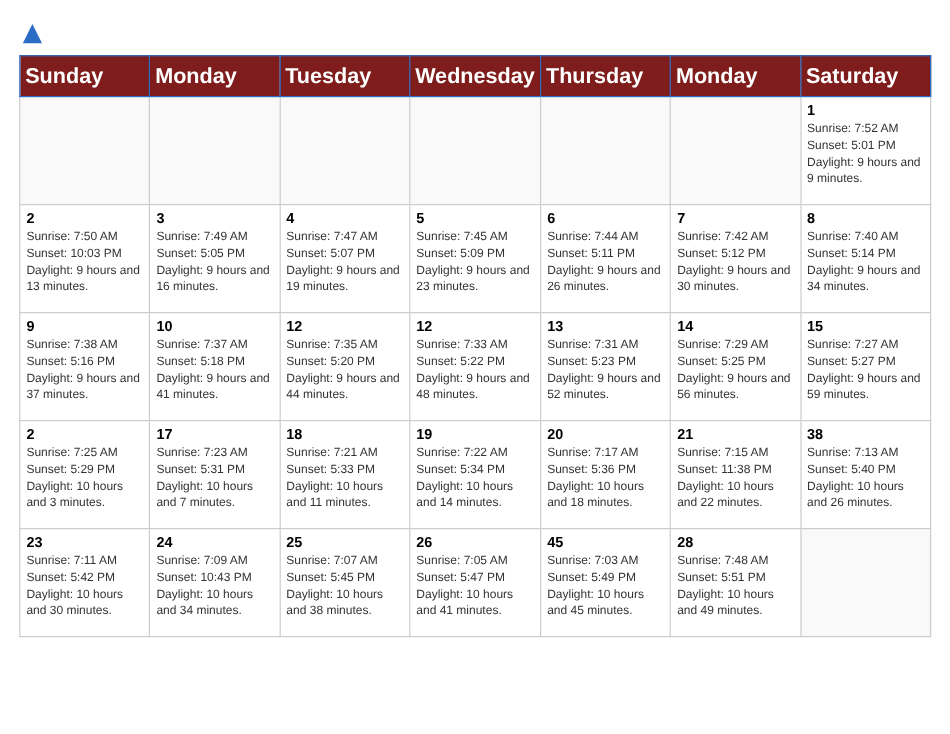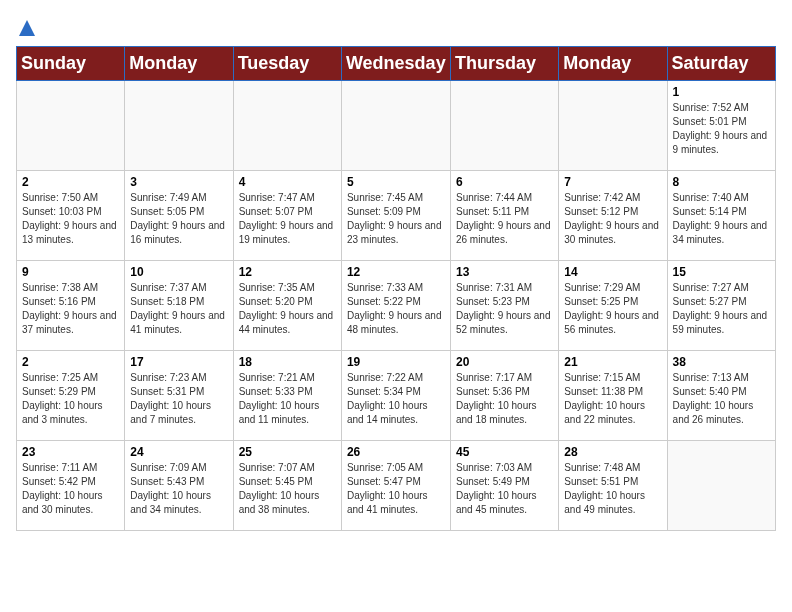--- a/index.html
+++ b/index.html
@@ -250,21 +250,21 @@
       <tr>
         <td>
           <span class="day-number">23</span>
           <div class="day-info">Sunrise: 7:11 AM
 Sunset: 5:42 PM
 Daylight: 10 hours and 30 minutes.</div>
         </td>
         <td>
           <span class="day-number">24</span>
           <div class="day-info">Sunrise: 7:09 AM
-Sunset: 5:43 PM
+Sunset: 10:43 PM
 Daylight: 10 hours and 34 minutes.</div>
         </td>
         <td>
           <span class="day-number">25</span>
           <div class="day-info">Sunrise: 7:07 AM
 Sunset: 5:45 PM
 Daylight: 10 hours and 38 minutes.</div>
         </td>
         <td>
           <span class="day-number">26</span>

